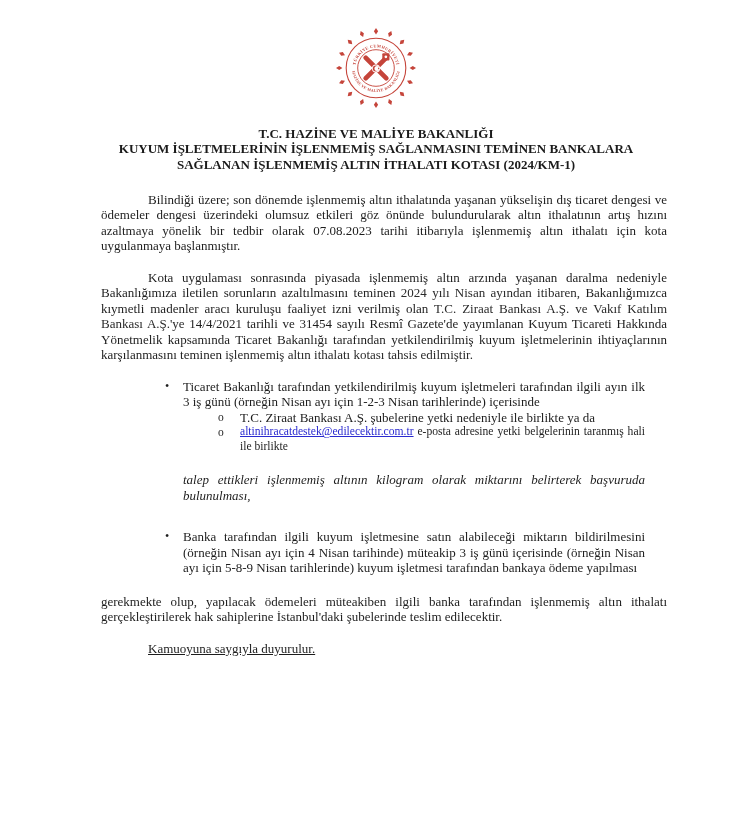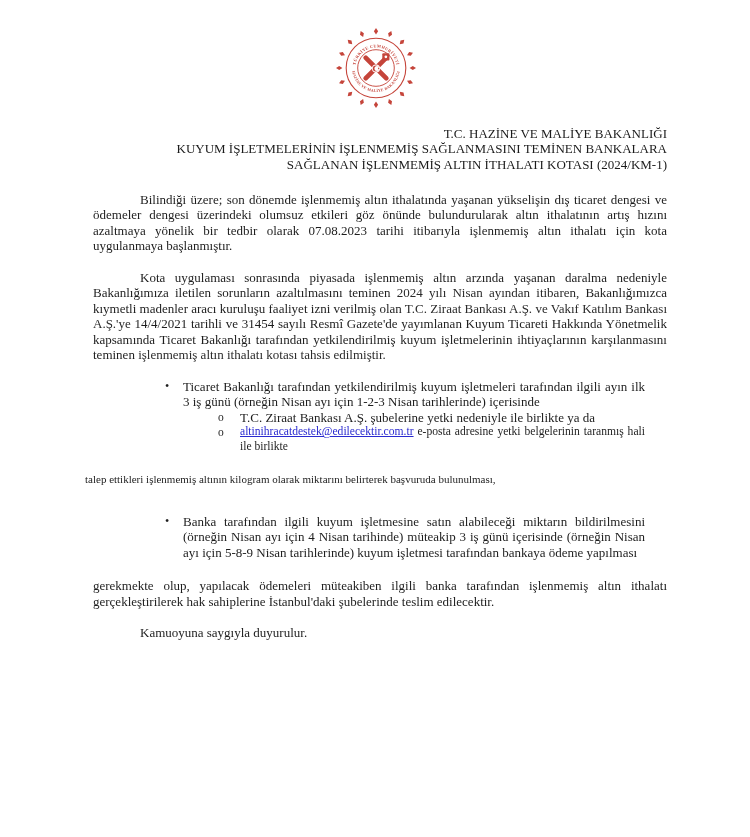--- a/index.html
+++ b/index.html
@@ -24,32 +24,32 @@
     text-align: center;
     margin-bottom: 16px;
     height: 84px;
   }
   .seal {
     width: 84px;
     height: 84px;
     display: inline-block;
   }
   .title-block {
-    text-align: right;
-    font-weight: normal;
+    text-align: center;
+    font-weight: bold;
     font-size: 13px;
     line-height: 15.3px;
     margin-bottom: 20px;
     color: #1b1b1b;
   }
   p.doc {
     font-size: 13px;
     line-height: 15.5px;
     text-align: justify;
-    margin: 0 0 16px 8px;
+    margin: 0 0 16px 16px;
   }
   .ind { text-indent: 47px; }
   .sm {
     font-size: 13px;
     color: #2a2a2a;
   }
   .p2 { margin-bottom: 20px; }
   .p3 { margin-bottom: 22px; text-align: left; }
   .list-block { margin-right: 22px; }
   .b-row {
@@ -88,32 +88,34 @@
     font-size: 11.6px;
     line-height: 14.5px;
     margin-bottom: 18px;
   }
   .email-link {
     color: #2a2ad0;
     text-decoration: underline;
     cursor: pointer;
   }
   .cont-para {
-    font-size: 11px;
+    margin-left: 98px;
+    font-size: 13px;
     line-height: 15.5px;
     text-align: justify;
     margin-bottom: 26px;
+    font-style: italic;
   }
   .p4 {
     margin-left: 29px;
     text-indent: 0;
     margin-bottom: 22px;
   }
   .p5 { margin-bottom: 17px; }
-  .p6 { text-align: left; }
+  .p6 { text-align: left; text-decoration: underline; }
 </style>
 </head>
 <body>
 
 <div class="page">
 
   <div class="logo-wrap">
     <svg class="seal" viewBox="0 0 100 100">
       <defs>
         <path id="sdiamond" d="M50 2.4 L52.5 6.2 L50 10 L47.5 6.2 Z" fill="#c5443a"></path>

